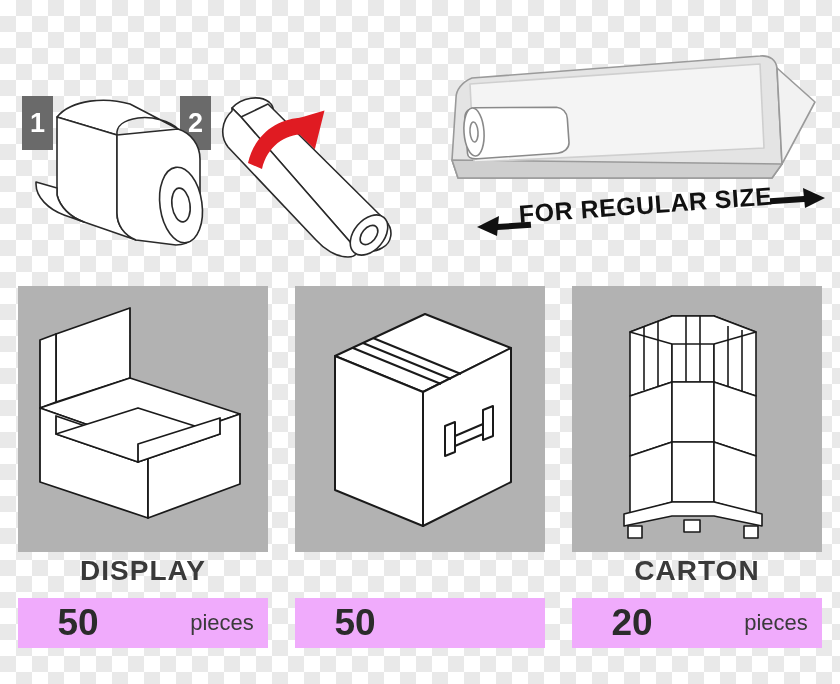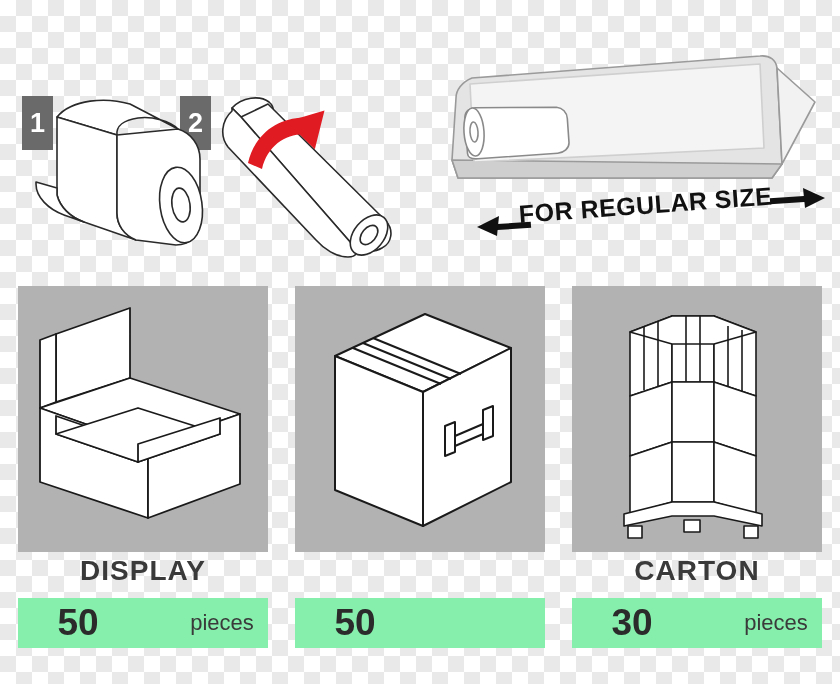--- a/index.html
+++ b/index.html
@@ -54,21 +54,21 @@
     background:#b2b2b2;
   }
   .panel-title{
     position:absolute;left:0;top:266px;width:250px;height:38px;
     display:flex;align-items:center;justify-content:center;
     font-size:28px;font-weight:bold;color:#3a3a3a;
     letter-spacing:1px;
   }
   .panel-count{
     position:absolute;left:0;top:312px;width:250px;height:50px;
-    background:#86efac;
+    background:#f0abfc;
     display:flex;align-items:center;gap:44px;
   }
   .panel-count .num{
     font-size:37px;font-weight:bold;color:#2b2b2b;
     width:120px;text-align:center;
   }
   .panel-count .unit{
     font-size:22px;color:#3a3a3a;
     flex:1;text-align:center;
     padding-right:6px;
@@ -255,19 +255,19 @@
 
             <path d="M52 228 L 100 216 L 142 216 L 190 228 L 190 240 L 142 230 L 100 230 L 52 240 Z"></path>
             <path d="M56 240 L 70 240 L 70 252 L 56 252 Z"></path>
             <path d="M112 234 L 128 234 L 128 246 L 112 246 Z"></path>
             <path d="M172 240 L 186 240 L 186 252 L 172 252 Z"></path>
           </g>
         </svg>
       </div>
       <div class="panel-title">CARTON</div>
       <div class="panel-count">
-        <span class="num">30</span>
+        <span class="num">20</span>
         <span class="unit">pieces</span>
       </div>
     </div>
 
   </div>
 </div>
 
 </body></html>

